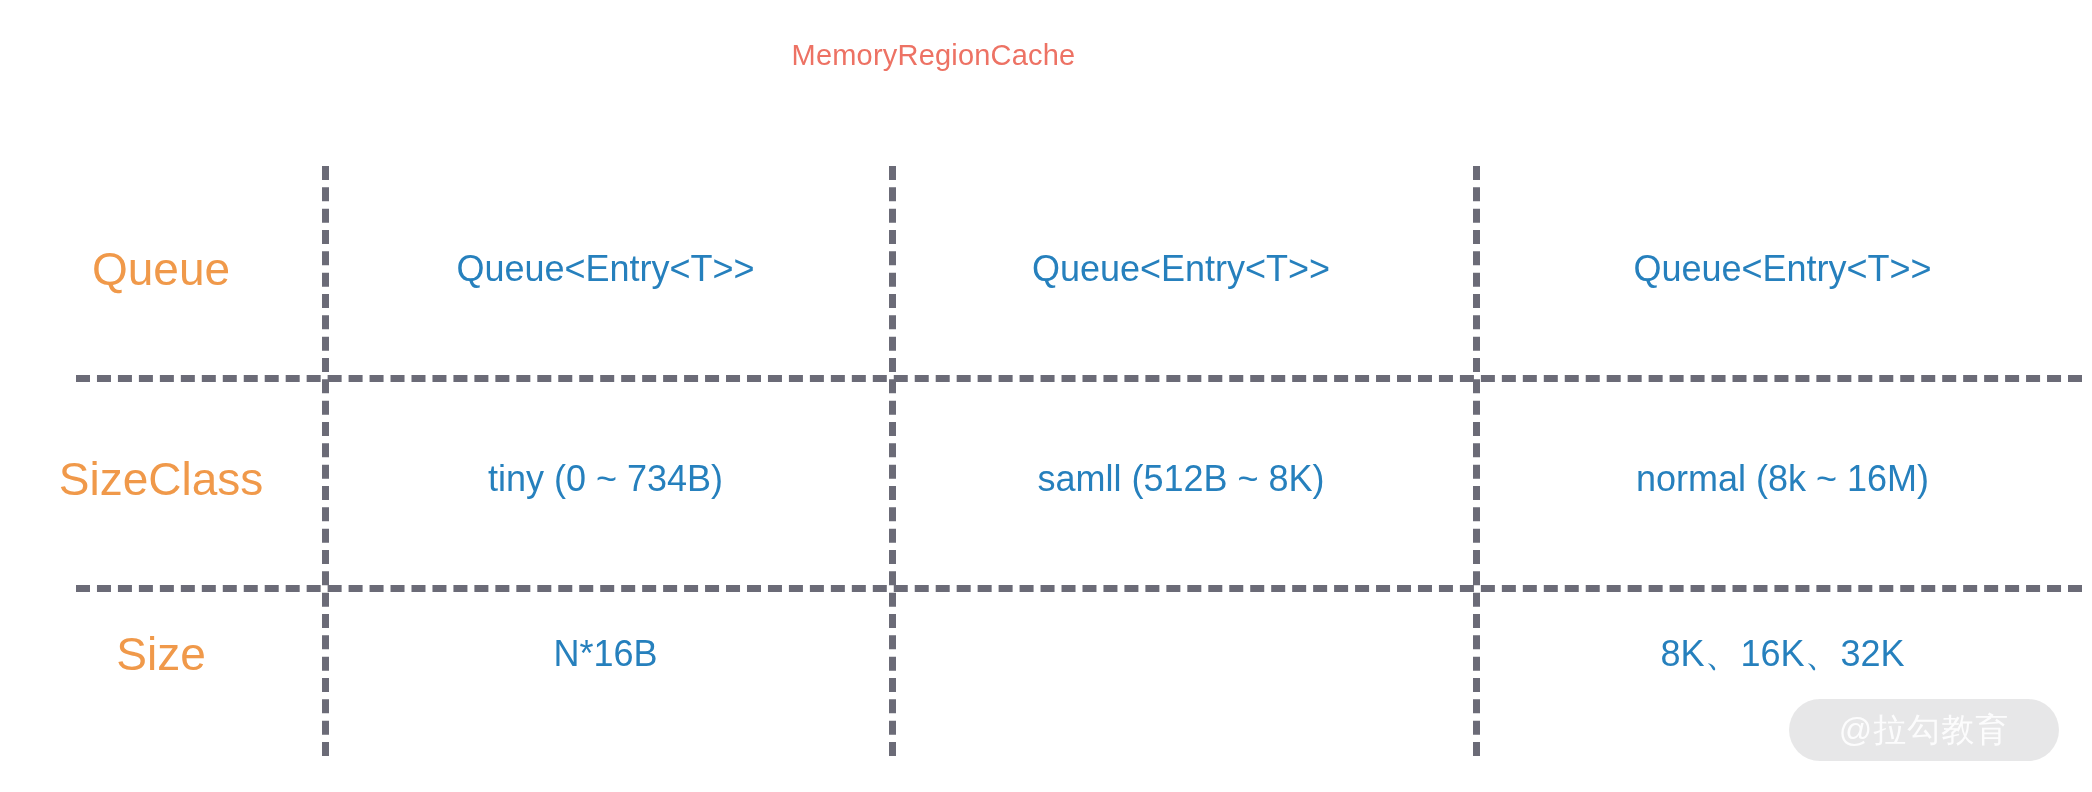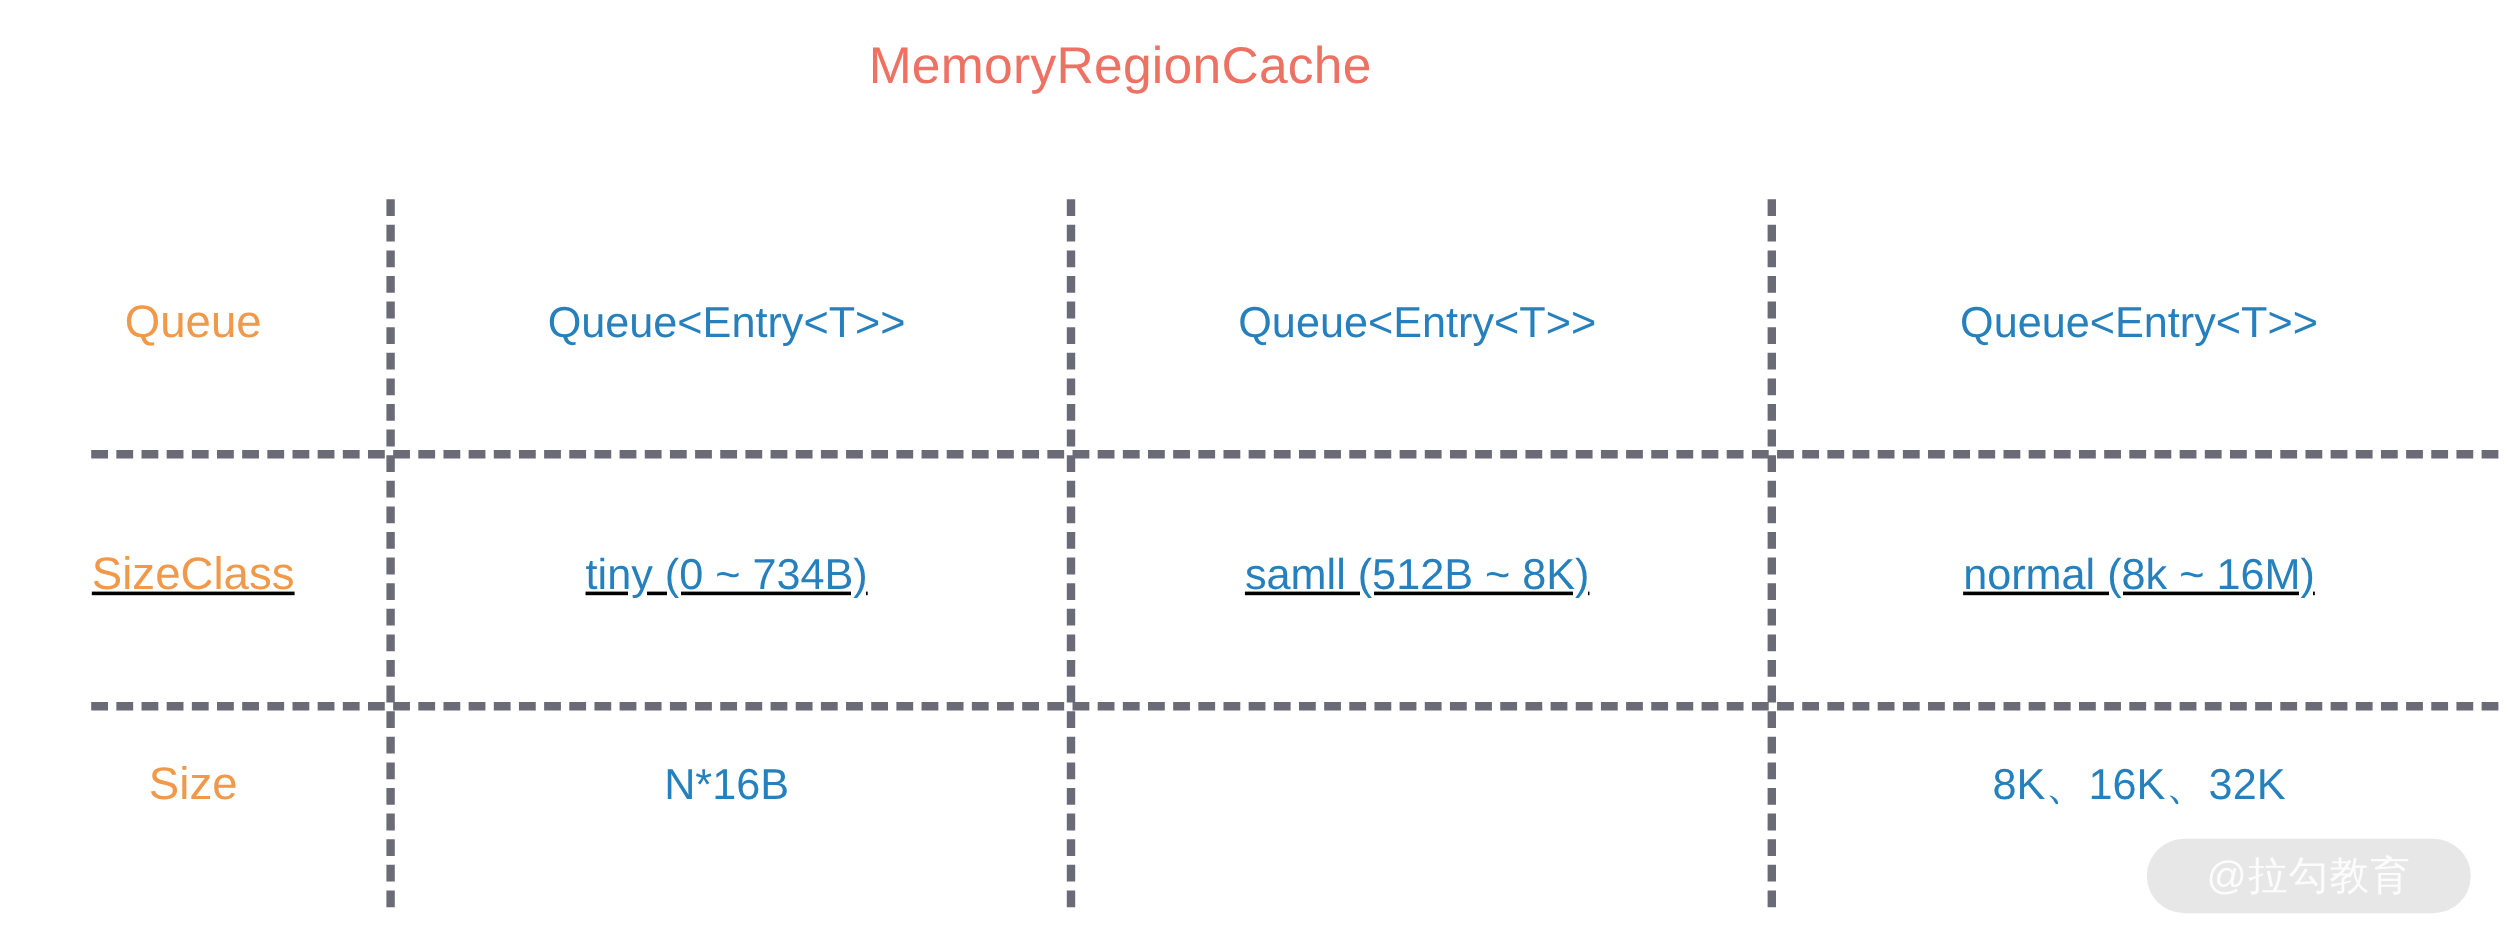--- a/index.html
+++ b/index.html
@@ -20,21 +20,21 @@
     overflow: hidden;
   }
 
   
   #diagram-title {
     position: absolute;
     left: 0;
     top: 29px;
     width: 1867px;
     text-align: center;
-    font-size: 43px;
+    font-size: 29px;
     line-height: 52px;
     color: #ed7264;
     letter-spacing: 0.2px;
     white-space: nowrap;
   }
 
   
   .vline {
     position: absolute;
     top: 166px;
@@ -54,32 +54,32 @@
   .cell {
     position: absolute;
     display: flex;
     align-items: center;
     justify-content: center;
     white-space: nowrap;
     overflow: visible;
   }
   .row-label {
     color: #f0994a;
-    font-size: 38px;
+    font-size: 46px;
     line-height: 46px;
   }
   .cell-value {
     color: #2680bd;
     font-size: 36px;
     line-height: 46px;
   }
 
   
   .row-1 { top: 166px;  height: 206px; }
-  .row-2 { top: 379px;  height: 200px; text-decoration: underline; }
+  .row-2 { top: 379px;  height: 200px; }
   .row-3 { top: 572px;  height: 164px; }
 
   
   .col-label { left: 0px;    width: 322px; }
   .col-1     { left: 322px;  width: 567px; }
   .col-2     { left: 889px;  width: 584px; }
   .col-3     { left: 1473px; width: 619px; }
 
   
   #watermark {

